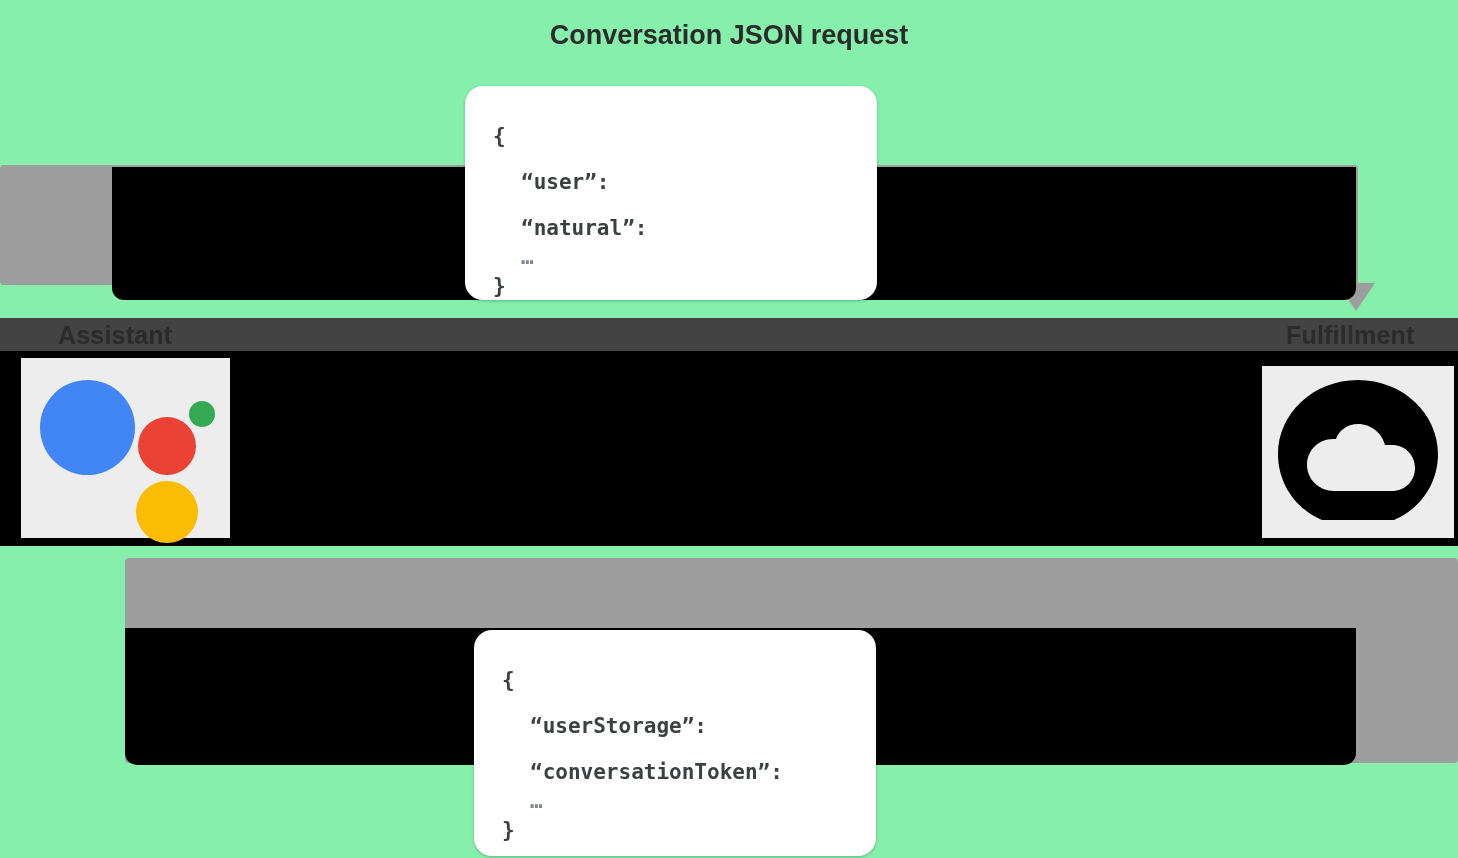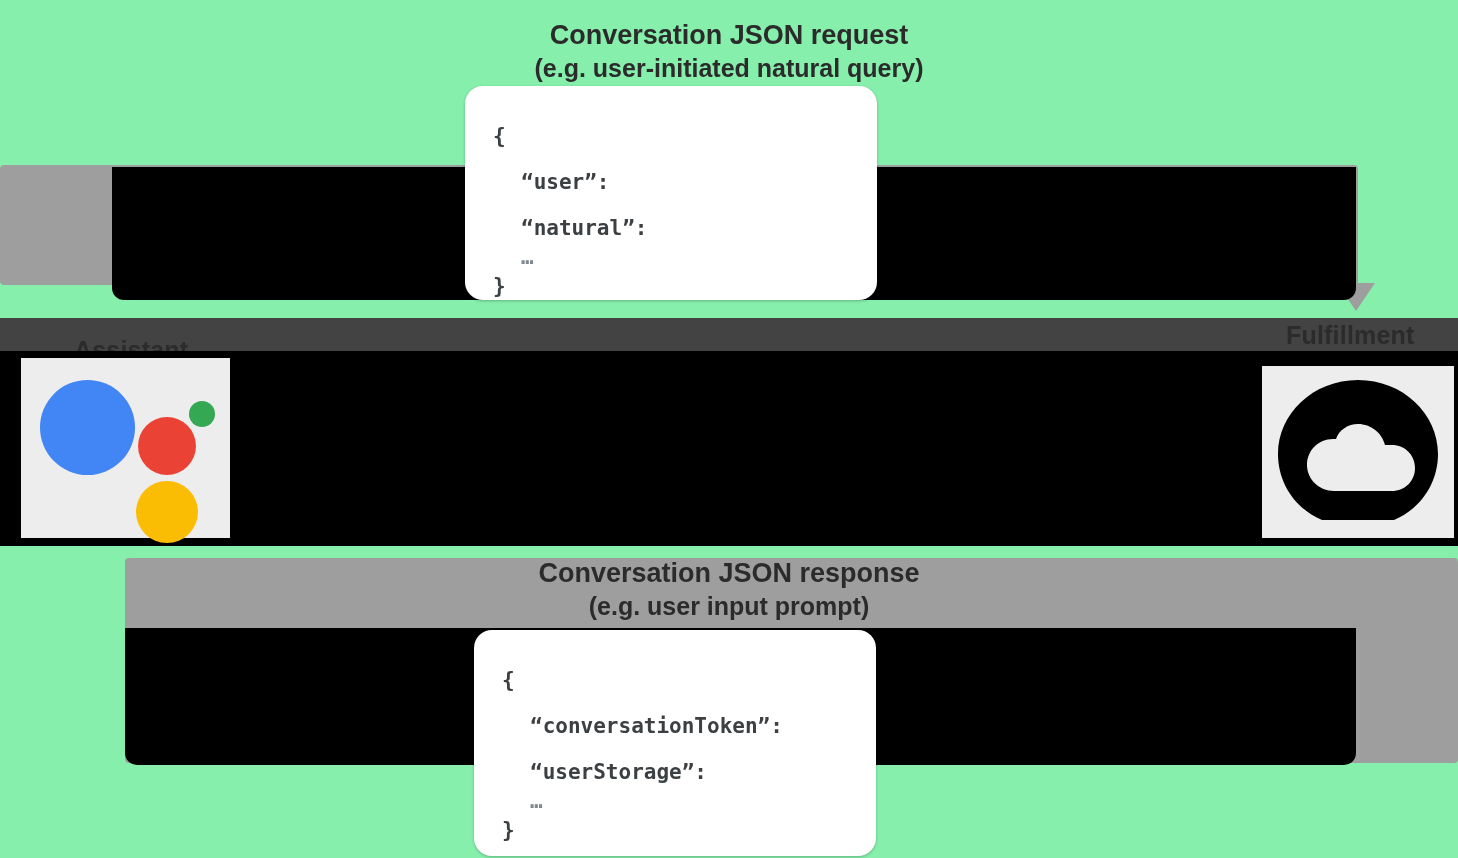--- a/index.html
+++ b/index.html
@@ -89,21 +89,21 @@
   .divider-label {
     position: absolute;
     top: 320px;
     font-size: 25px;
     font-weight: 700;
     color: #2b2b2b;
     letter-spacing: 0.2px;
     line-height: 30px;
     white-space: nowrap;
   }
-  #label-assistant { left: 74px; margin-top: 15px; }
+  #label-assistant { left: 58px; }
   #label-fulfillment { left: 1286px; text-align: center; }
 
   
   #center-strip {
     position: absolute;
     left: 0;
     top: 351px;
     width: 1458px;
     height: 195px;
     background: #000000;
@@ -200,21 +200,20 @@
   <div class="arrowhead" id="arrow-down"></div>
 
   <div class="band" id="band-response"></div>
   <div class="arrowhead" id="arrow-up"></div>
 
   <div class="blackpanel" id="panel-top"></div>
   <div class="blackpanel" id="panel-bottom"></div>
 
   <div class="flow-label" id="label-request">
     <span class="line1">Conversation JSON request</span>
-    <span class="line2">(e.g. user-initiated natural query)</span>
   </div>
 
   <div class="json-card" id="card-request">
     <span class="jl">{</span>
     <span class="jl indent">“user”:</span>
     <span class="jl indent">“natural”:</span>
     <span class="jl ellip">…</span>
     <span class="jl">}</span>
   </div>
 
@@ -248,26 +247,22 @@
         C139 103 129 113 116 113
         L58 113
         C43 113 31 101 31 87
         C31 73 42 61 57 61
         C58 61 59 61 60 61
         C63 52 72 46 82 46
         Z"></path>
     </svg>
   </div>
 
-  <div class="flow-label" id="label-response">
-    <span class="line1">Conversation JSON response</span>
-    <span class="line2">(e.g. user input prompt)</span>
-  </div>
 
   <div class="json-card" id="card-response">
     <span class="jl">{</span>
+    <span class="jl indent">“userStorage”:</span>
     <span class="jl indent">“conversationToken”:</span>
-    <span class="jl indent">“userStorage”:</span>
     <span class="jl ellip">…</span>
     <span class="jl">}</span>
   </div>
 
 </div>
 
 </body></html>

